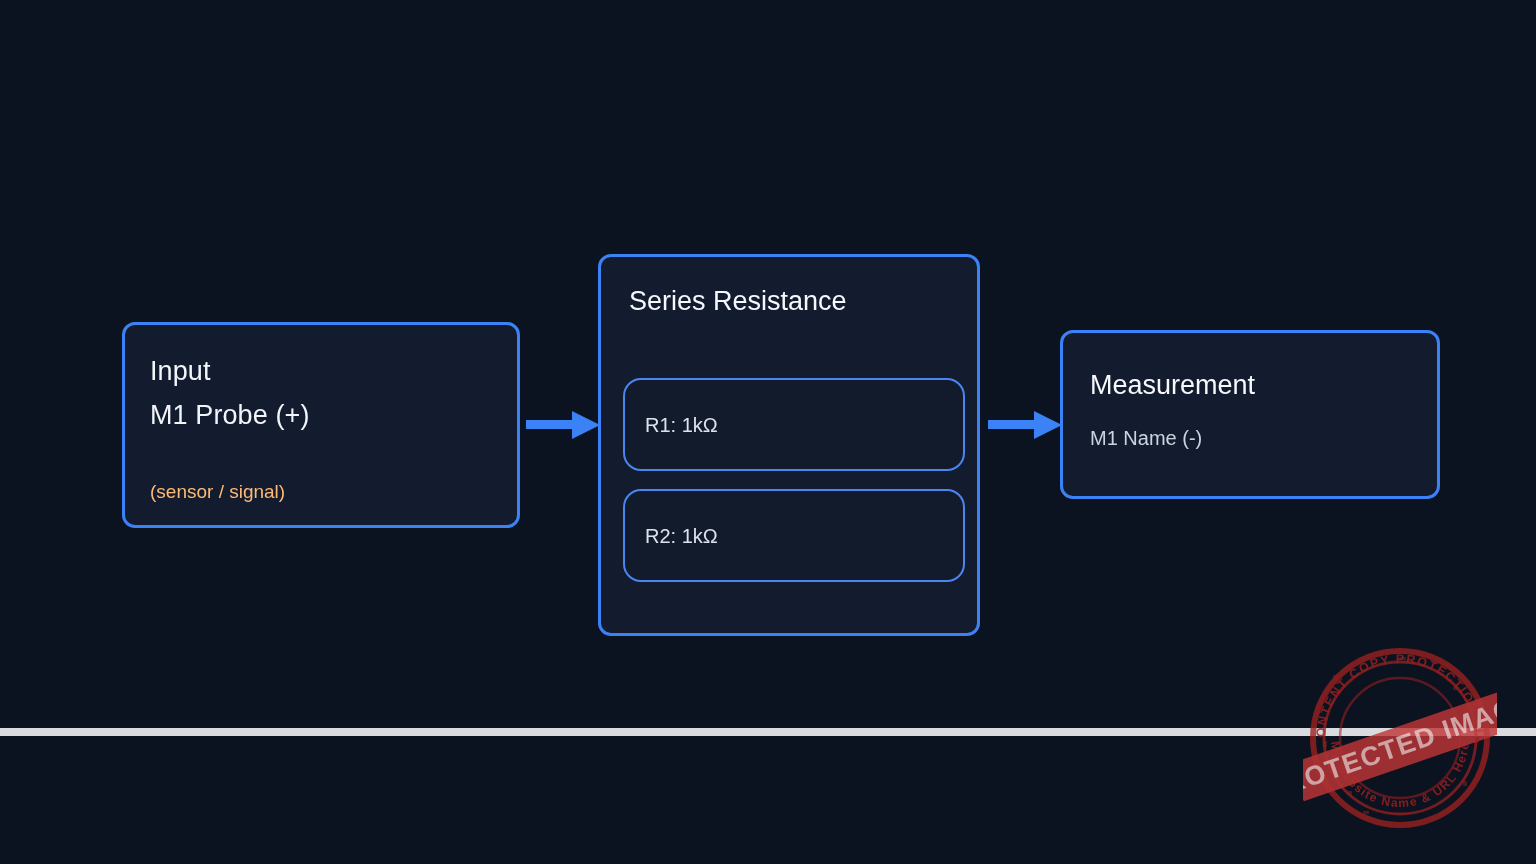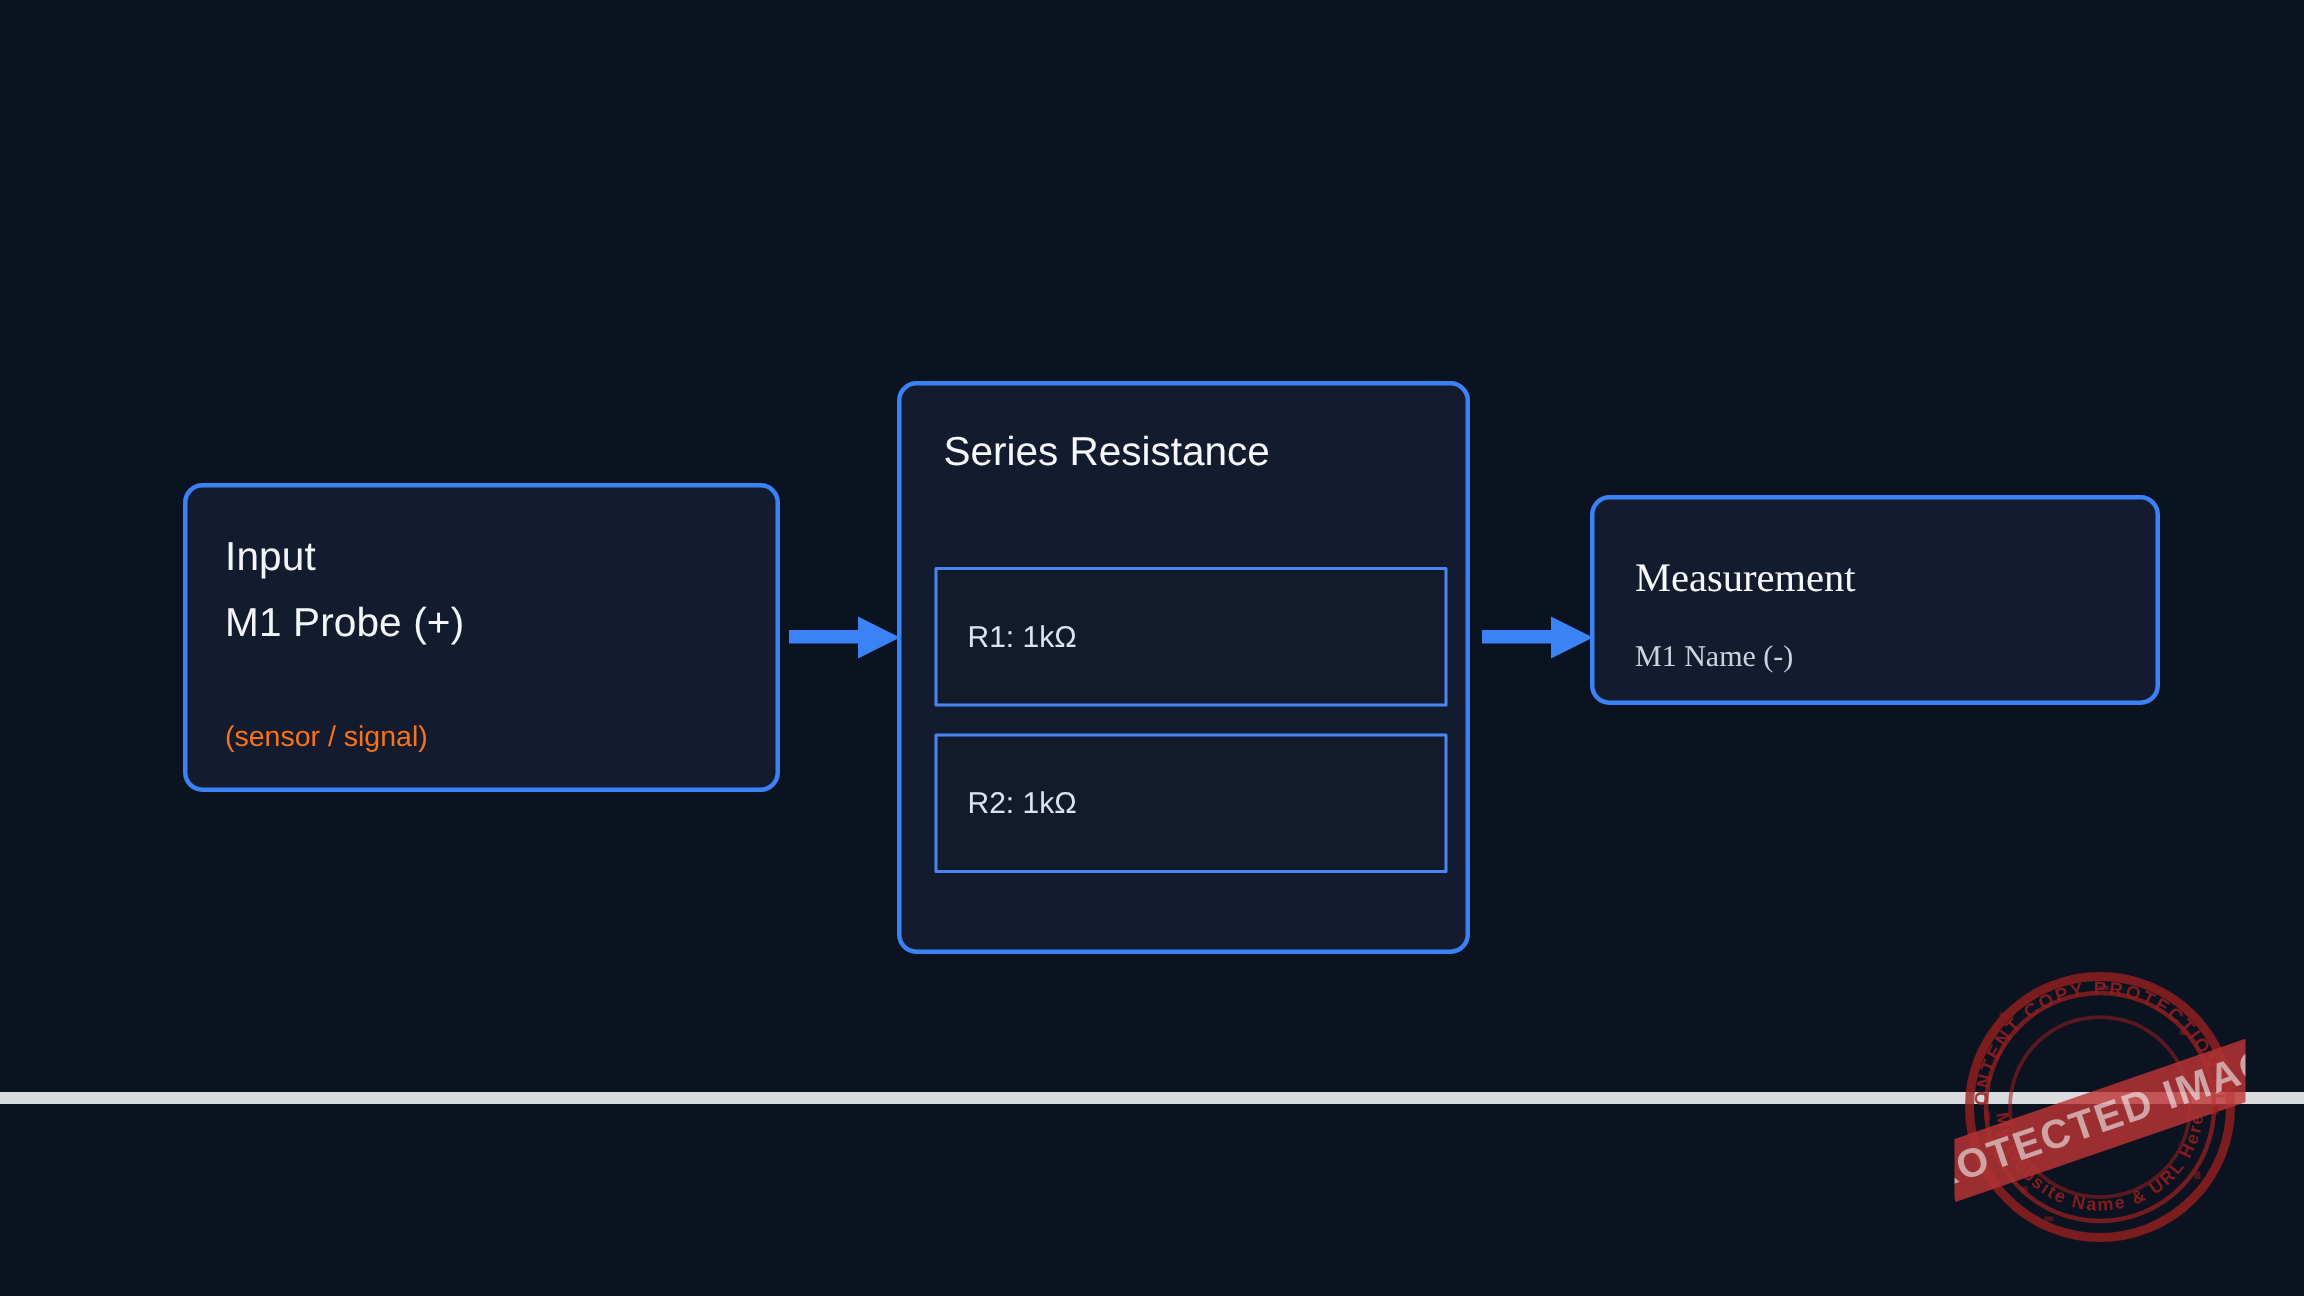--- a/index.html
+++ b/index.html
@@ -47,21 +47,21 @@
     color: #f2f5fa;
     font-size: 27px;
     line-height: 44px;
     white-space: pre;
     letter-spacing: 0.1px;
   }
   .input-sub {
     position: absolute;
     left: 25px;
     top: 155px;
-    color: #f97316;
+    color: #fdba74;
     font-size: 19px;
     line-height: 24px;
     white-space: pre;
   }
 
   
   #node-series {
     left: 598px;
     top: 254px;
     width: 382px;
@@ -76,43 +76,42 @@
     line-height: 34px;
     white-space: pre;
   }
   .resistor {
     position: absolute;
     left: 22px;
     width: 342px;
     height: 93px;
     background: #121b2c;
     border: 2px solid #4a86f0;
-    border-radius: 1px;
+    border-radius: 18px;
     box-sizing: border-box;
   }
   #resistor-0 { top: 121px; }
   #resistor-1 { top: 232px; }
   .resistor-label {
     position: absolute;
     left: 20px;
     top: 50%;
     transform: translateY(-50%);
     color: #dde3ee;
     font-size: 20px;
     line-height: 24px;
     white-space: pre;
   }
 
   
   #node-measurement {
     left: 1060px;
     top: 330px;
     width: 380px;
-    height: 140px;
-    font-family: Liberation Serif, serif;
+    height: 169px;
   }
   .meas-title {
     position: absolute;
     left: 27px;
     top: 35px;
     color: #f6f8fc;
     font-size: 27px;
     line-height: 34px;
     white-space: pre;
   }

